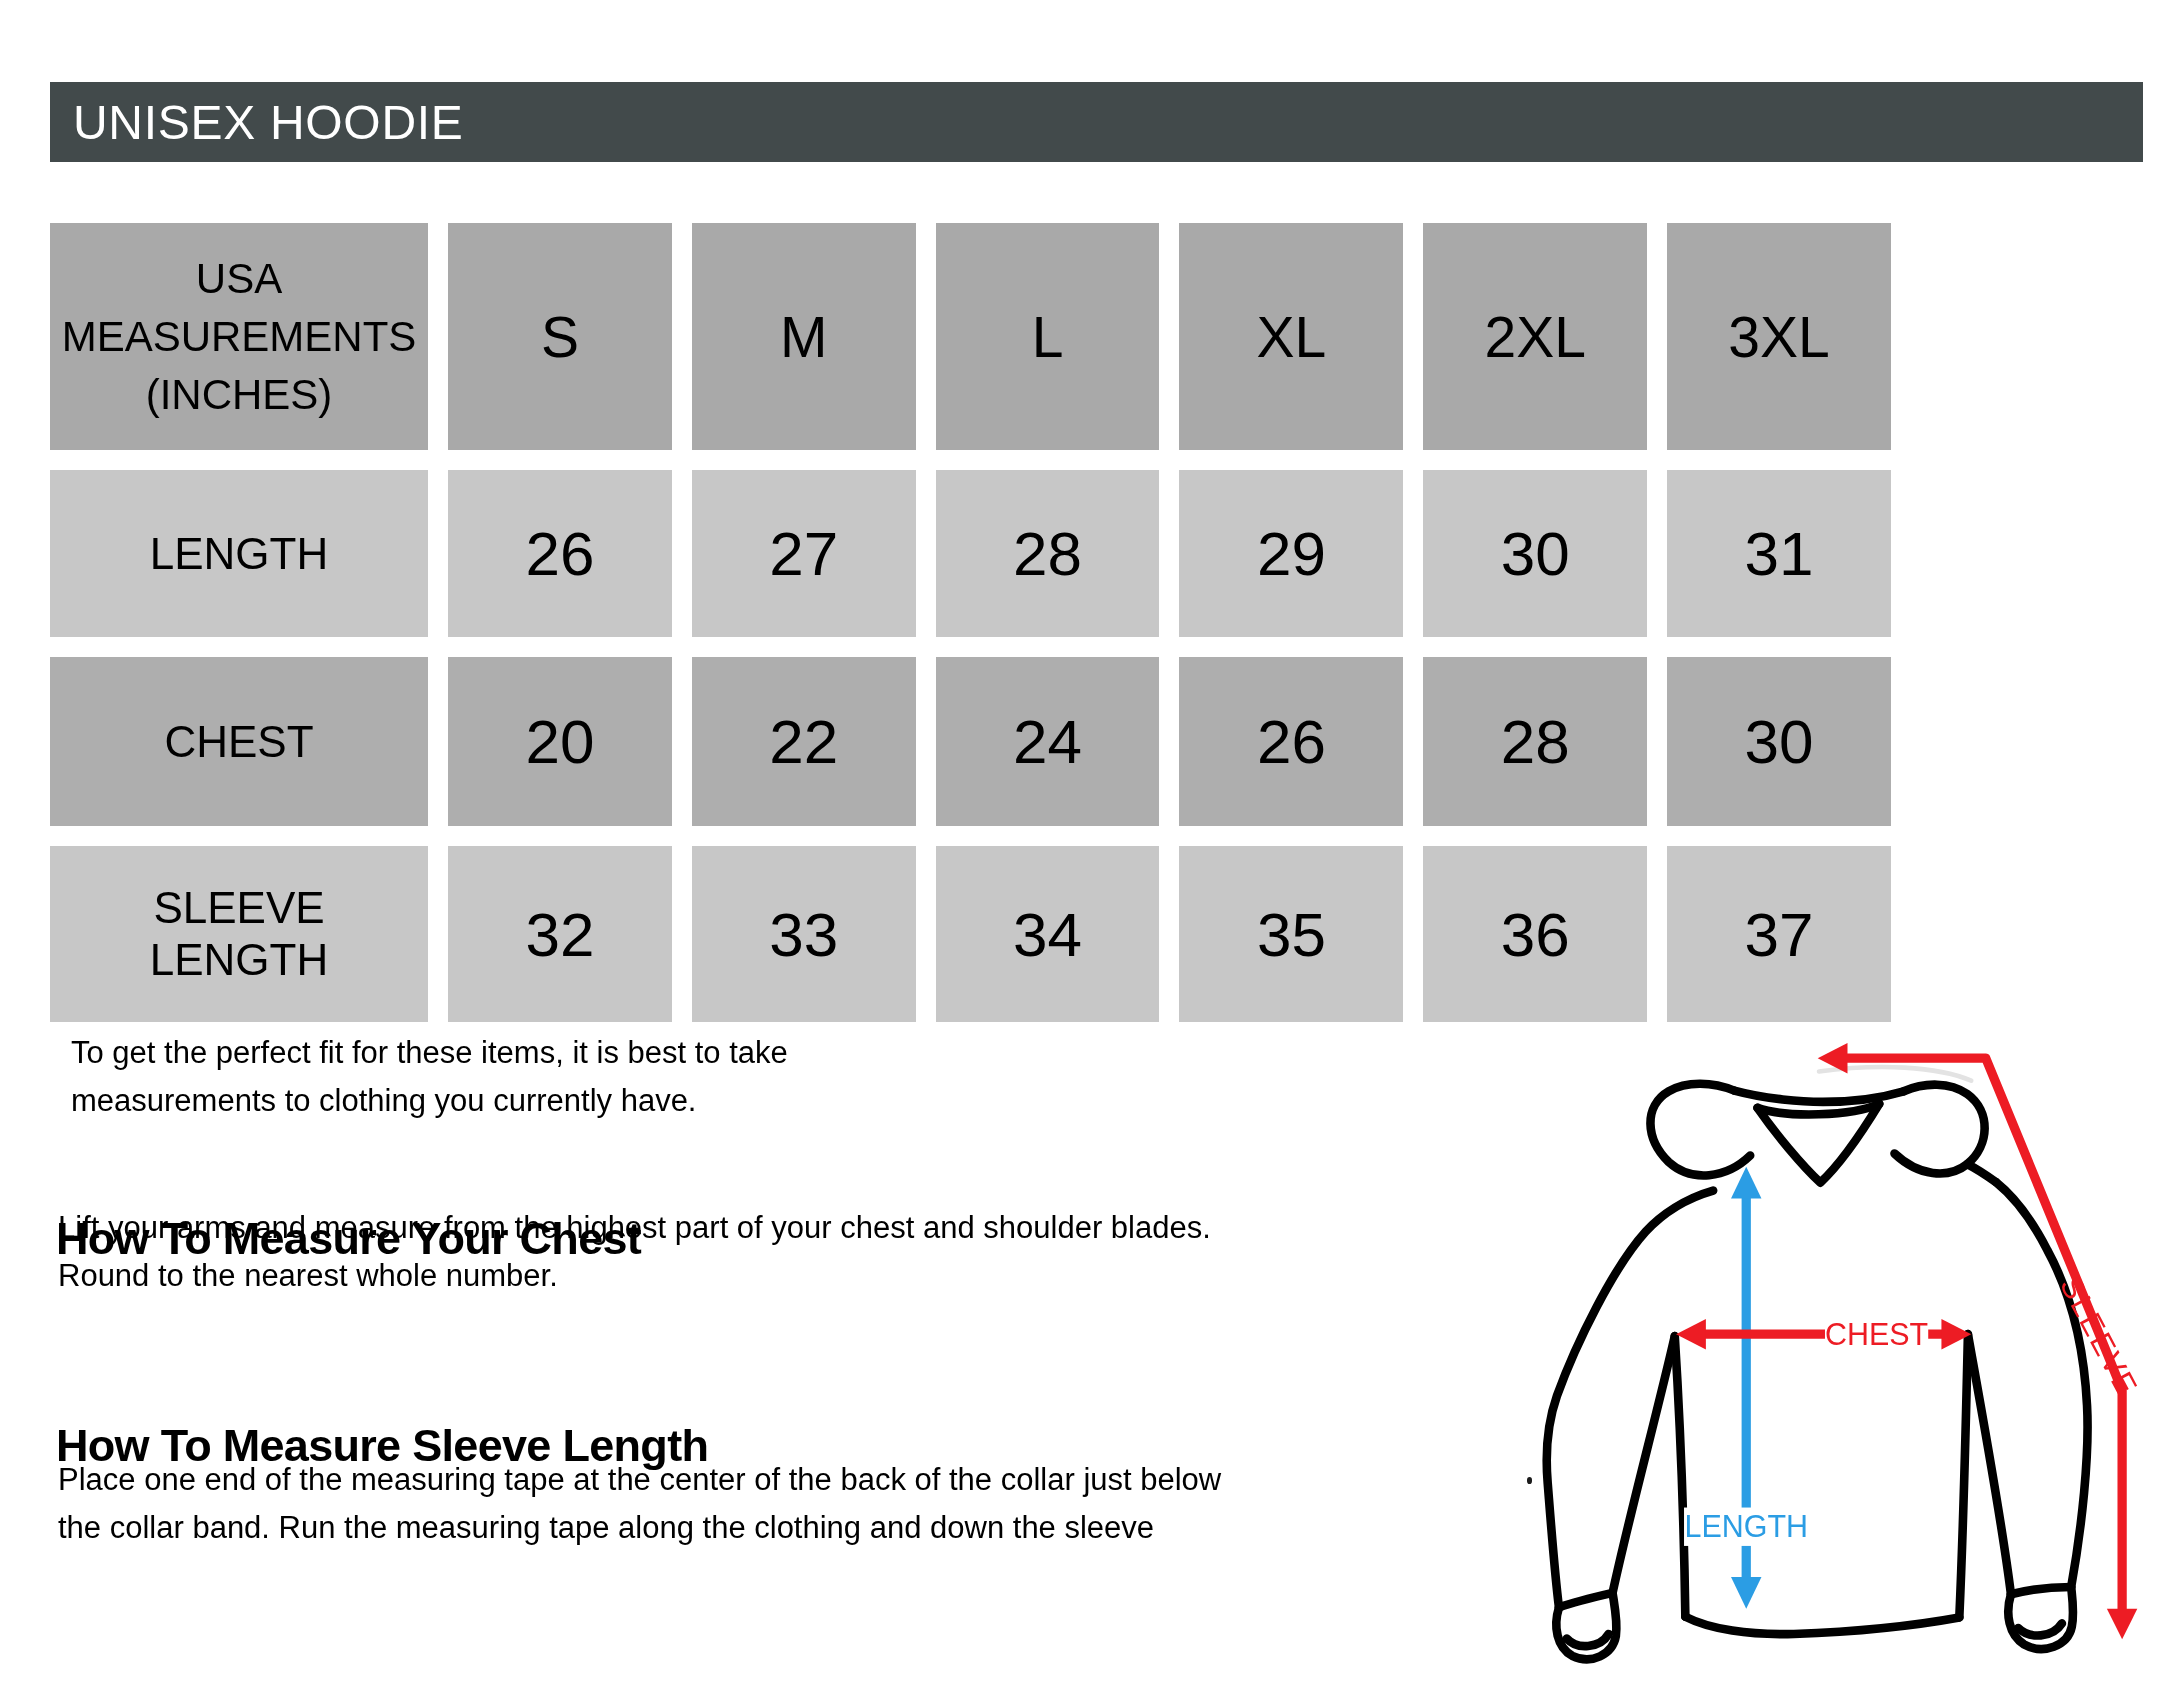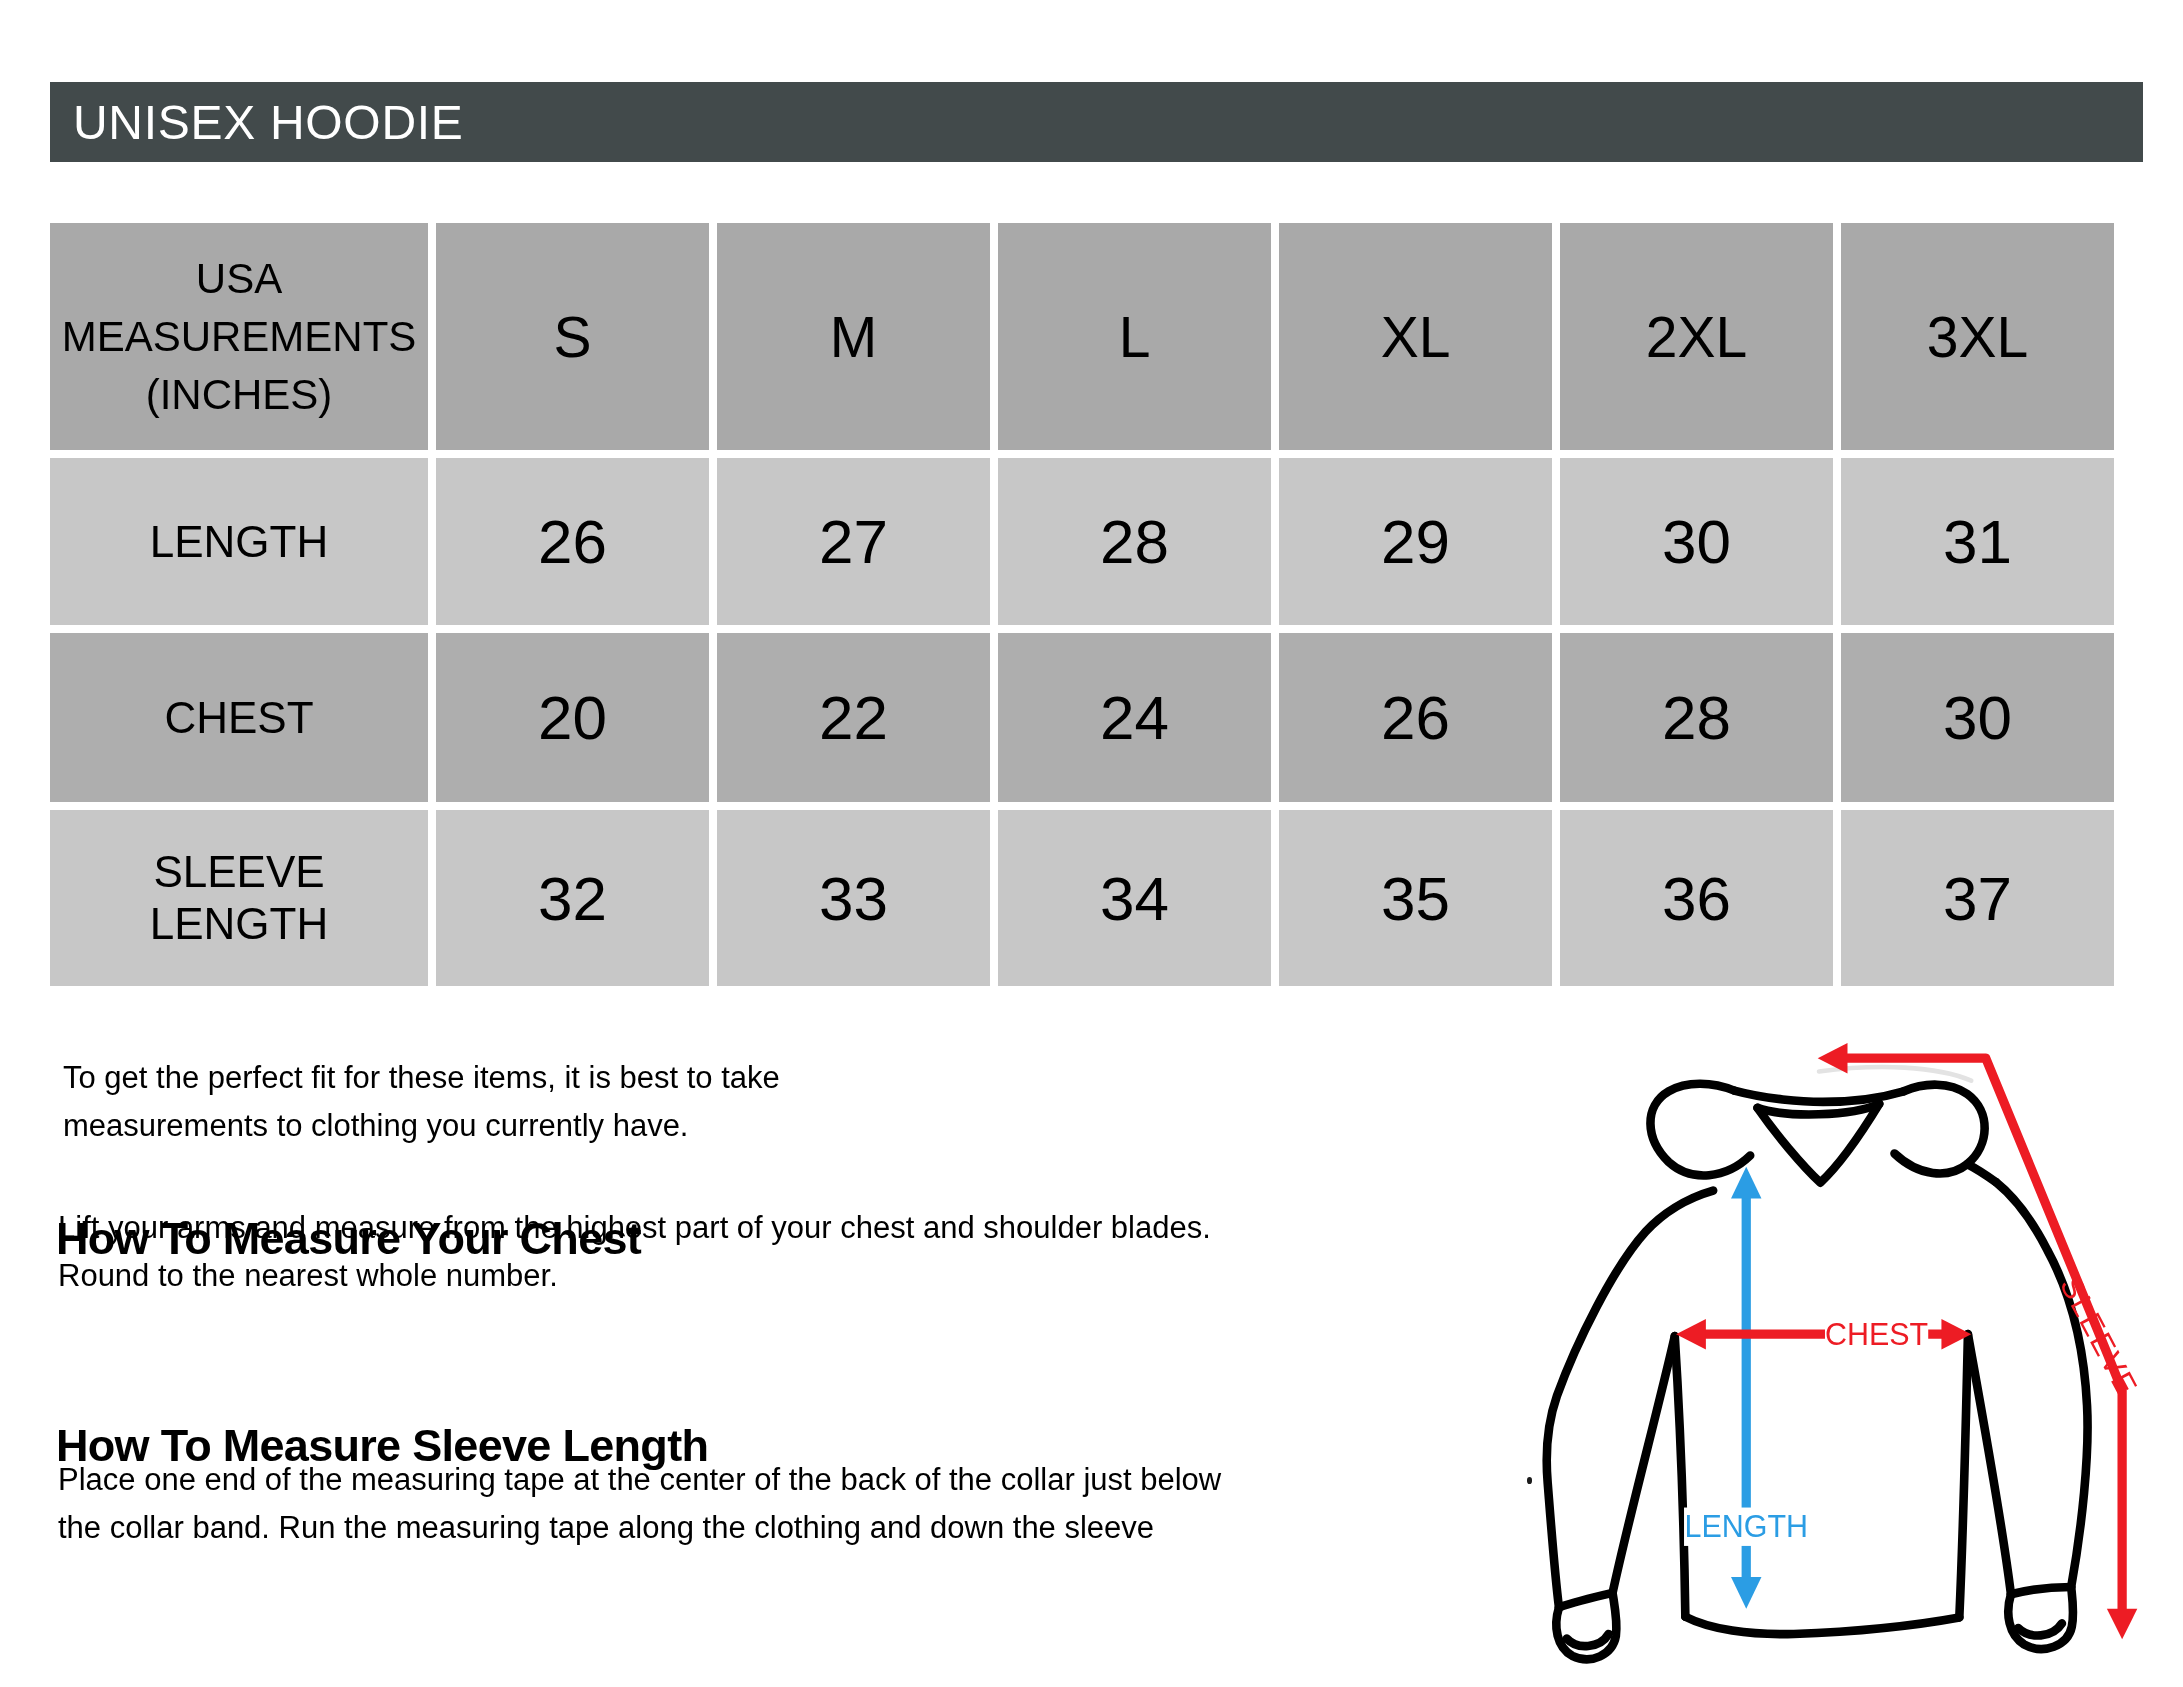--- a/index.html
+++ b/index.html
@@ -9,36 +9,36 @@
     overflow:hidden;
   }
   .title-bar {
     position:absolute; left:50px; top:82px; width:2093px; height:80px;
     background:#424a4b; display:flex; align-items:center;
     padding-left:23px; box-sizing:border-box;
   }
   .title-bar .title-text { color:#ffffff; font-size:48px; letter-spacing:0.7px; }
 
   .size-table {
-    position:absolute; left:50px; top:223px; width:2064px;
+    position:absolute; left:50px; top:223px; width:1841px;
     display:grid; grid-template-columns:378px repeat(6,1fr);
-    grid-template-rows:227px 167px 169px 176px; gap:8px;
+    grid-template-rows:227px 167px 169px 176px; gap:20px;
   }
   .cell { display:flex; flex-direction:column; align-items:center; justify-content:center;
           text-align:center; }
   .hdr   { background:#a9a9a9; }
   .light { background:#c7c7c7; }
   .mid   { background:#aeaeae; }
   .corner { font-size:42px; line-height:58px; }
   .size-letter { font-size:57px; }
   .row-label { font-size:44px; line-height:52px; padding:0 26.5px; }
   .val { font-size:62px; }
 
   .txt-line { white-space:nowrap; }
-  .fit-note { position:absolute; left:63px; top:1029px; font-size:31px; line-height:48px;margin-top:25px; }
+  .fit-note { position:absolute; left:71px; top:1029px; font-size:31px; line-height:48px; }
   .how-heading { position:absolute; left:56px; font-size:45px; font-weight:bold; letter-spacing:-0.7px; white-space:nowrap;text-align:right; }
   #chest-heading { top:1176px; }
   #sleeve-heading { top:1383px; }
   .body-par { position:absolute; left:58px; font-size:31px; line-height:48px; }
   #chest-par { top:1204px; }
   #sleeve-par { top:1456px; }
 
   .diagram-wrap { position:absolute; left:1508px; top:1025px; width:675px; height:662px; }
   .stray-mark { position:absolute; left:1527px; top:1477px; width:5.3px; height:6.6px;
                 background:#1b1b1b; border-radius:50%; }

